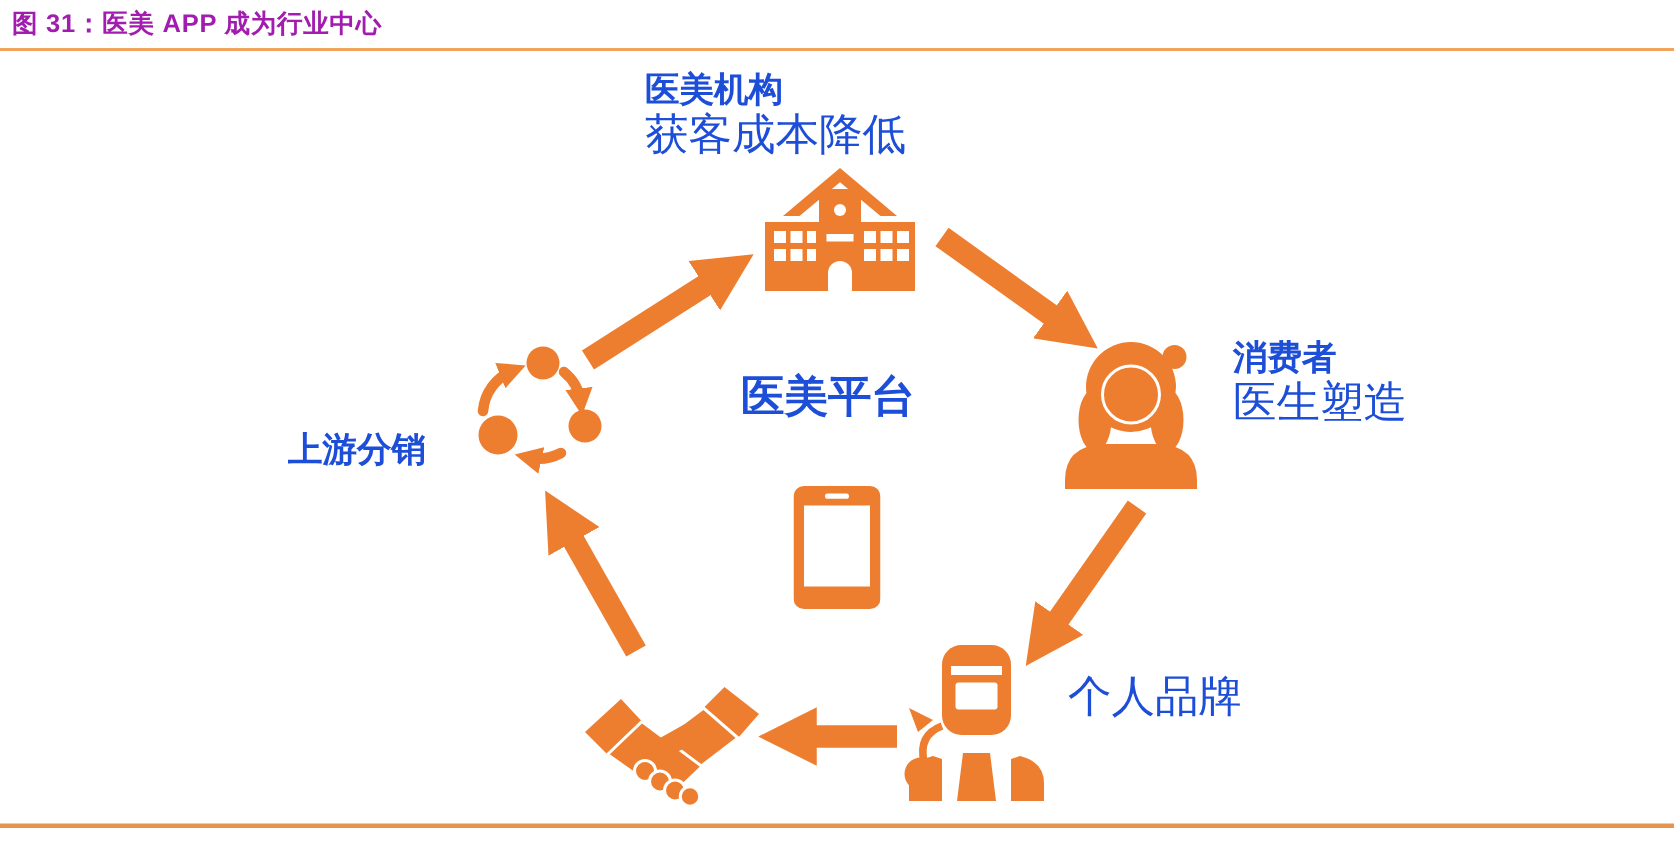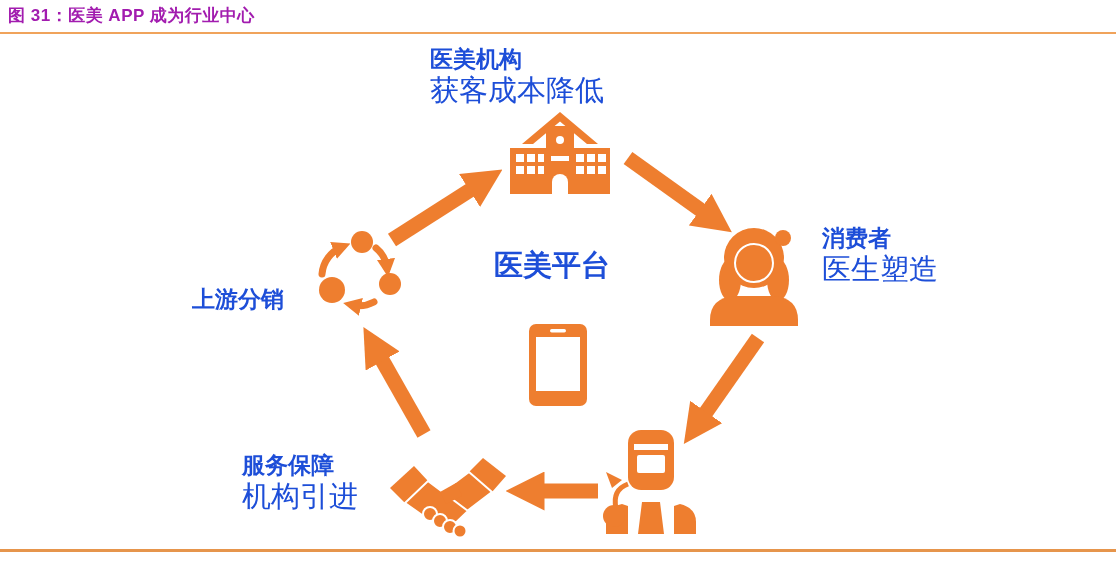--- a/index.html
+++ b/index.html
@@ -82,26 +82,23 @@
     <rect x="36" y="16" width="34" height="6" fill="#fff"></rect>
     <rect x="39" y="27" width="28" height="18" rx="2" fill="#fff"></rect>
     <path d="M44,74 h18 l4,32 h-26 z" fill="#EE7E2F"></path>
     <path d="M8,106 v-12 q0,-14 16,-18 l6,2 v28 z" fill="#EE7E2F"></path>
     <path d="M98,106 v-12 q0,-14 -16,-18 l-6,2 v28 z" fill="#EE7E2F"></path>
     <path d="M30,56 q-16,6 -12,24" fill="none" stroke="#EE7E2F" stroke-width="5"></path>
     <path d="M8,44 L24,52 L14,60 Z" fill="#EE7E2F"></path>
     <circle cx="16" cy="88" r="11" fill="#EE7E2F"></circle>
   </svg>
   <div class="txt" style="left:712px;top:450px;width:120px;">
+    <div class="l2">个人品牌</div>
   </div>
 
-  <div class="txt" style="left:242px;top:450px;width:120px;">
-    <div class="l1">服务保障</div>
-    <div class="l2">机构引进</div>
-  </div>
   <svg class="icon" style="left:388px;top:448px;" width="120" height="90" viewBox="0 0 120 90">
     <polygon points="2,40 26,18 40,33 17,55" fill="#EE7E2F"></polygon>
     <polygon points="118,28 95,10 81,24 104,44" fill="#EE7E2F"></polygon>
     <path d="M104,44 L81,24 L45,51 L66,73 Z" fill="#EE7E2F" stroke="#fff" stroke-width="2"></path>
     <path d="M17,55 L40,33 L80,63 L58,84 Z" fill="#EE7E2F" stroke="#fff" stroke-width="2"></path>
     <polygon points="52,44 68,35 74,48 58,56" fill="#EE7E2F"></polygon>
     <circle cx="42" cy="66" r="7" fill="#EE7E2F" stroke="#fff" stroke-width="2"></circle>
     <circle cx="52" cy="73" r="7" fill="#EE7E2F" stroke="#fff" stroke-width="2"></circle>
     <circle cx="62" cy="79" r="7" fill="#EE7E2F" stroke="#fff" stroke-width="2"></circle>
     <circle cx="72" cy="83" r="6.5" fill="#EE7E2F" stroke="#fff" stroke-width="2"></circle>

